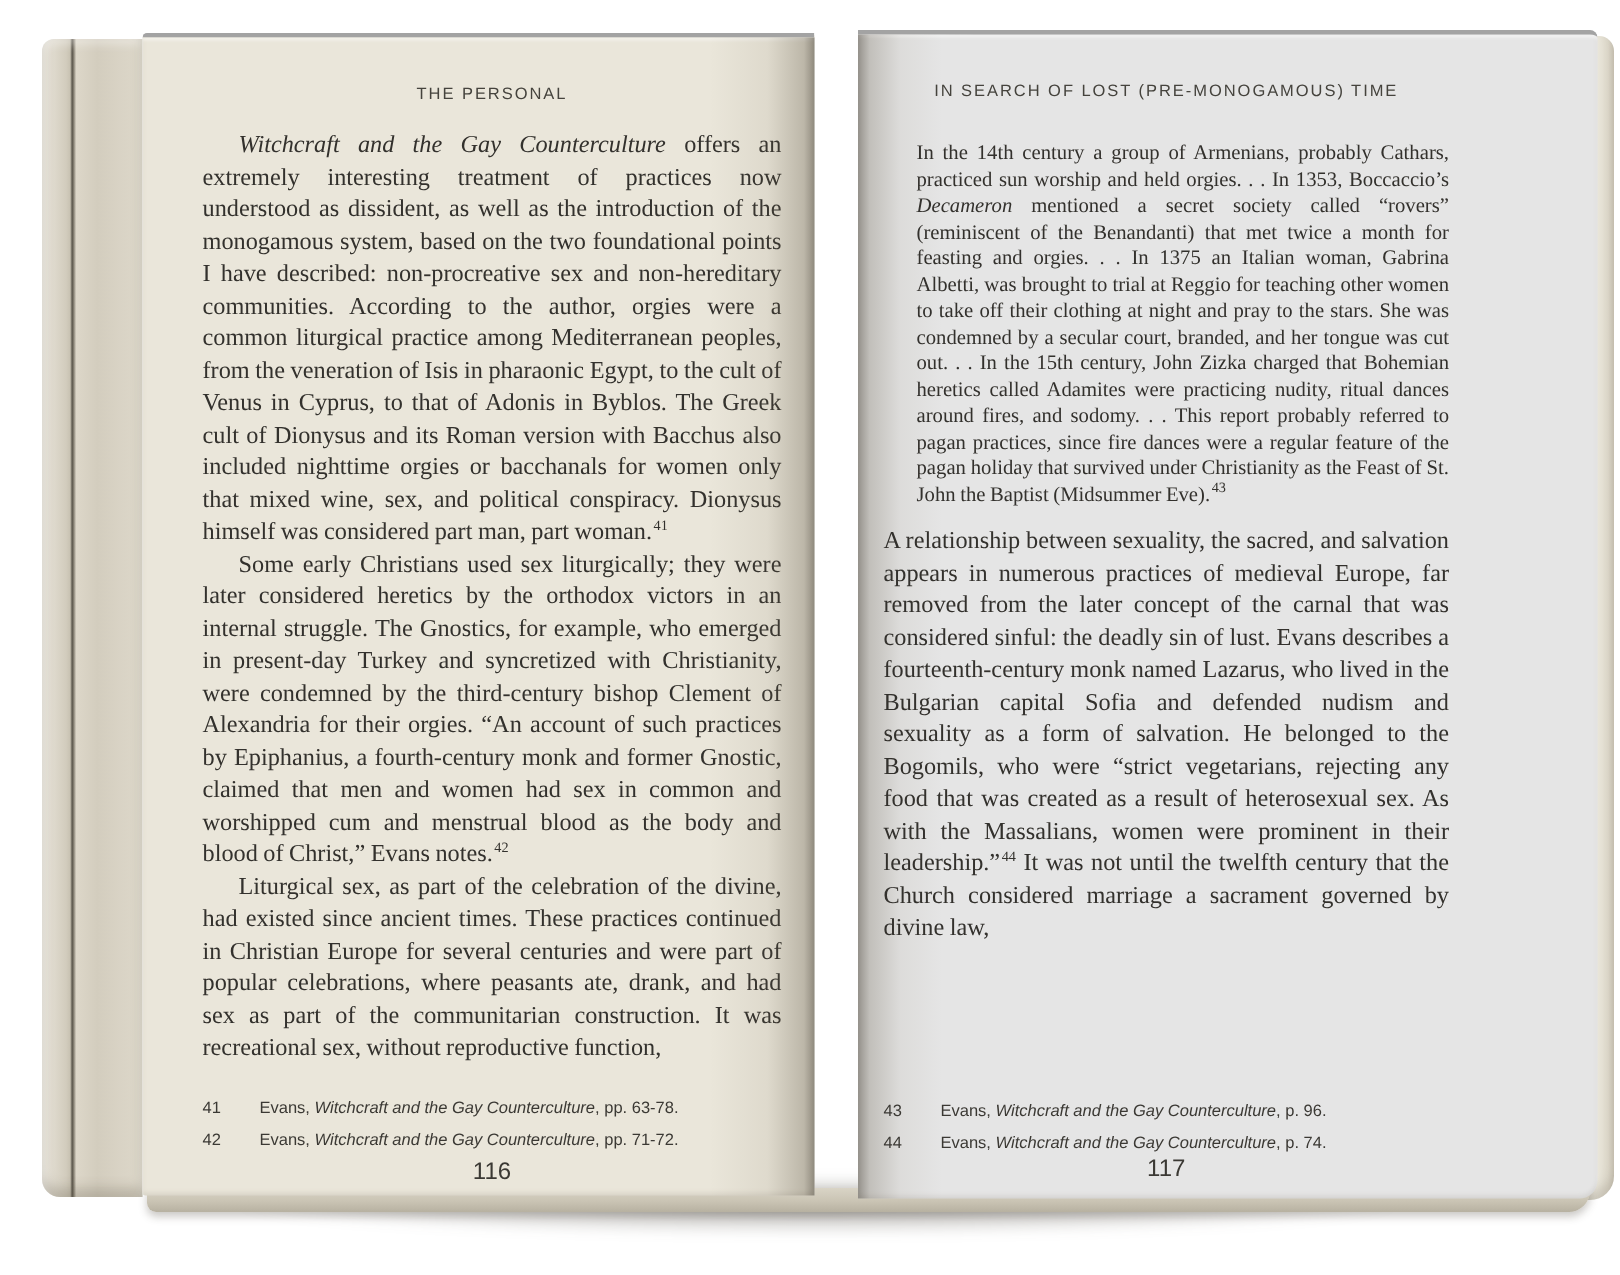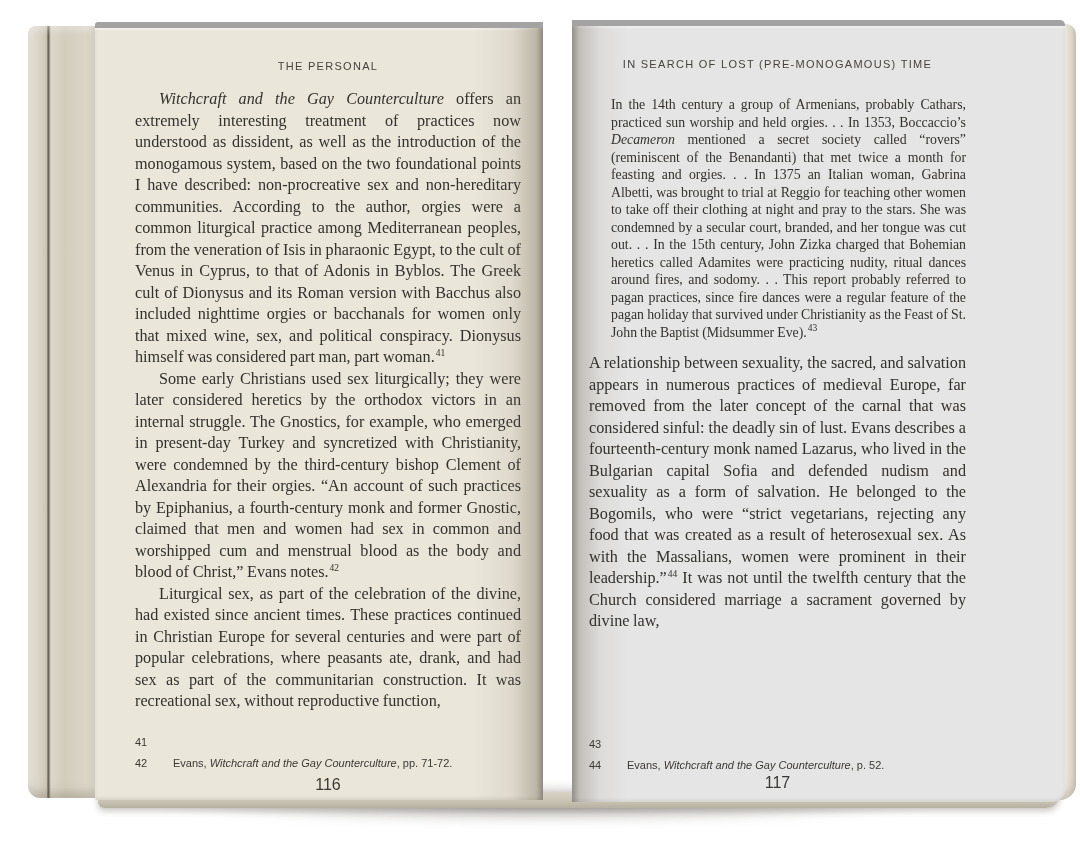--- a/index.html
+++ b/index.html
@@ -37,21 +37,21 @@
     box-shadow: inset 0 -6px 8px rgba(90,82,66,0.2);
   }
   .edge-bottom {
     position:absolute; left:70px; top:776px; width:962px; height:16px;
     border-radius:0 0 14px 6px;
     background: linear-gradient(180deg, #d9d4c6 0%, #cac4b4 55%, #b7b1a1 100%);
     box-shadow: 0 3px 6px rgba(60,54,44,0.28);
   }
 
   .page {
-    position:absolute; border-top:6px solid #a3a3a3;
+    position:absolute; border-top:3px solid #a3a3a3;
     box-shadow: inset 0 2px 2px rgba(255,255,255,0.45), inset 0 -2px 3px rgba(98,90,72,0.12);
   }
   .page-left  { left:67px;  top:6px; width:448px; height:772px; background:#eae6da; border-radius:3px 0 0 2px; }
   .page-right { left:544px; top:4px; width:493px; height:776px; background:#e5e5e5; border-radius:0 5px 12px 0; }
   .page-left::after {
     content:""; position:absolute; right:0; top:0; bottom:0; width:70px; pointer-events:none;
     background: linear-gradient(90deg, rgba(120,110,88,0) 0%, rgba(120,110,88,0.10) 55%,
       rgba(92,83,64,0.32) 90%, rgba(62,55,42,0.52) 100%);
   }
   .page-right::before {
@@ -121,20 +121,21 @@
         <div class="body-text">
           <p class="para"><em class="ital">Witchcraft and the Gay Counterculture</em><span> offers an extremely interesting treatment of practices now understood as dissident, as well as the introduction of the monogamous system, based on the two foundational points I have described: non-procreative sex and non-hereditary communities. According to the author, orgies were a common liturgical practice among Mediterranean peoples, from the veneration of Isis in pharaonic Egypt, to the cult of Venus in Cyprus, to that of Adonis in Byblos. The Greek cult of Dionysus and its Roman version with Bacchus also included nighttime orgies or bacchanals for women only that mixed wine, sex, and political conspiracy. Dionysus himself was considered part man, part woman.</span><sup>41</sup></p>
           <p class="para"><span>Some early Christians used sex liturgically; they were later considered heretics by the orthodox victors in an internal struggle. The Gnostics, for example, who emerged in present-day Turkey and syncretized with Christianity, were condemned by the third-century bishop Clement of Alexandria for their orgies. “An account of such practices by Epiphanius, a fourth-century monk and former Gnostic, claimed that men and women had sex in common and worshipped cum and menstrual blood as the body and blood of Christ,” Evans notes.</span><sup>42</sup></p>
           <p class="para"><span>Liturgical sex, as part of the celebration of the divine, had existed since ancient times. These practices continued in Christian Europe for several centuries and were part of popular celebrations, where peasants ate, drank, and had sex as part of the communitarian construction. It was recreational sex, without reproductive function,</span></p>
         </div>
       </div>
 
       <div class="footnotes">
         <div class="footnote">
           <span class="fn-num">41</span>
+          <span class="fn-text"><span>Evans, </span><em>Witchcraft and the Gay Counterculture</em><span>, pp. 63-78.</span></span>
         </div>
         <div class="footnote">
           <span class="fn-num">42</span>
           <span class="fn-text"><span>Evans, </span><em>Witchcraft and the Gay Counterculture</em><span>, pp. 71-72.</span></span>
         </div>
       </div>
 
       <div class="folio">116</div>
     </div>
 
@@ -144,23 +145,24 @@
 
         <div class="body-text">
           <p class="quote"><span>In the 14th century a group of Armenians, probably Cathars, practiced sun worship and held orgies. . . In 1353, Boccaccio’s </span><em class="ital">Decameron</em><span> mentioned a secret society called “rovers” (reminiscent of the Benandanti) that met twice a month for feasting and orgies. . . In 1375 an Italian woman, Gabrina Albetti, was brought to trial at Reggio for teaching other women to take off their clothing at night and pray to the stars. She was condemned by a secular court, branded, and her tongue was cut out. . . In the 15th century, John Zizka charged that Bohemian heretics called Adamites were practicing nudity, ritual dances around fires, and sodomy. . . This report probably referred to pagan practices, since fire dances were a regular feature of the pagan holiday that survived under Christianity as the Feast of St. John the Baptist (Midsummer Eve).</span><sup>43</sup></p>
           <p class="para no-indent"><span>A relationship between sexuality, the sacred, and salvation appears in numerous practices of medieval Europe, far removed from the later concept of the carnal that was considered sinful: the deadly sin of lust. Evans describes a fourteenth-century monk named Lazarus, who lived in the Bulgarian capital Sofia and defended nudism and sexuality as a form of salvation. He belonged to the Bogomils, who were “strict vegetarians, rejecting any food that was created as a result of heterosexual sex. As with the Massalians, women were prominent in their leadership.”</span><sup>44</sup><span> It was not until the twelfth century that the Church considered marriage a sacrament governed by divine law,</span></p>
         </div>
       </div>
 
       <div class="footnotes">
         <div class="footnote">
           <span class="fn-num">43</span>
+          <span class="fn-text"><span>Evans, </span><em>Witchcraft and the Gay Counterculture</em><span>, p. 96.</span></span>
         </div>
         <div class="footnote">
           <span class="fn-num">44</span>
-          <span class="fn-text"><span>Evans, </span><em>Witchcraft and the Gay Counterculture</em><span>, p. 52.</span></span>
+          <span class="fn-text"><span>Evans, </span><em>Witchcraft and the Gay Counterculture</em><span>, p. 74.</span></span>
         </div>
       </div>
 
       <div class="folio">117</div>
     </div>
   </div>
 </div>
 
 </body></html>

